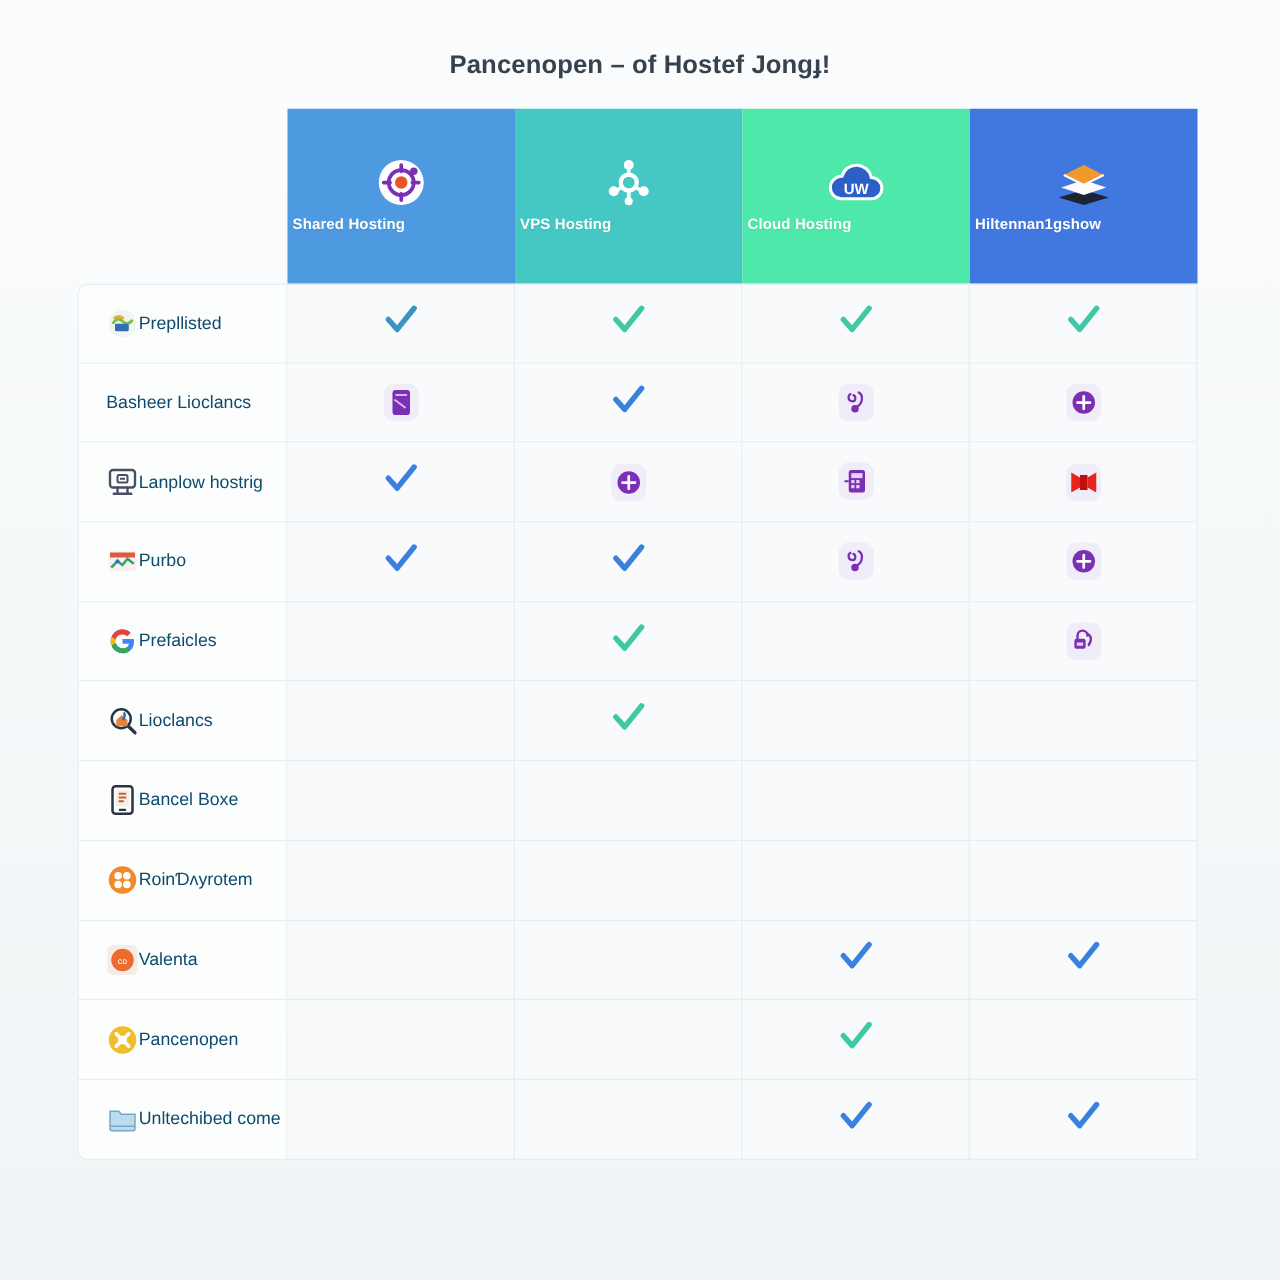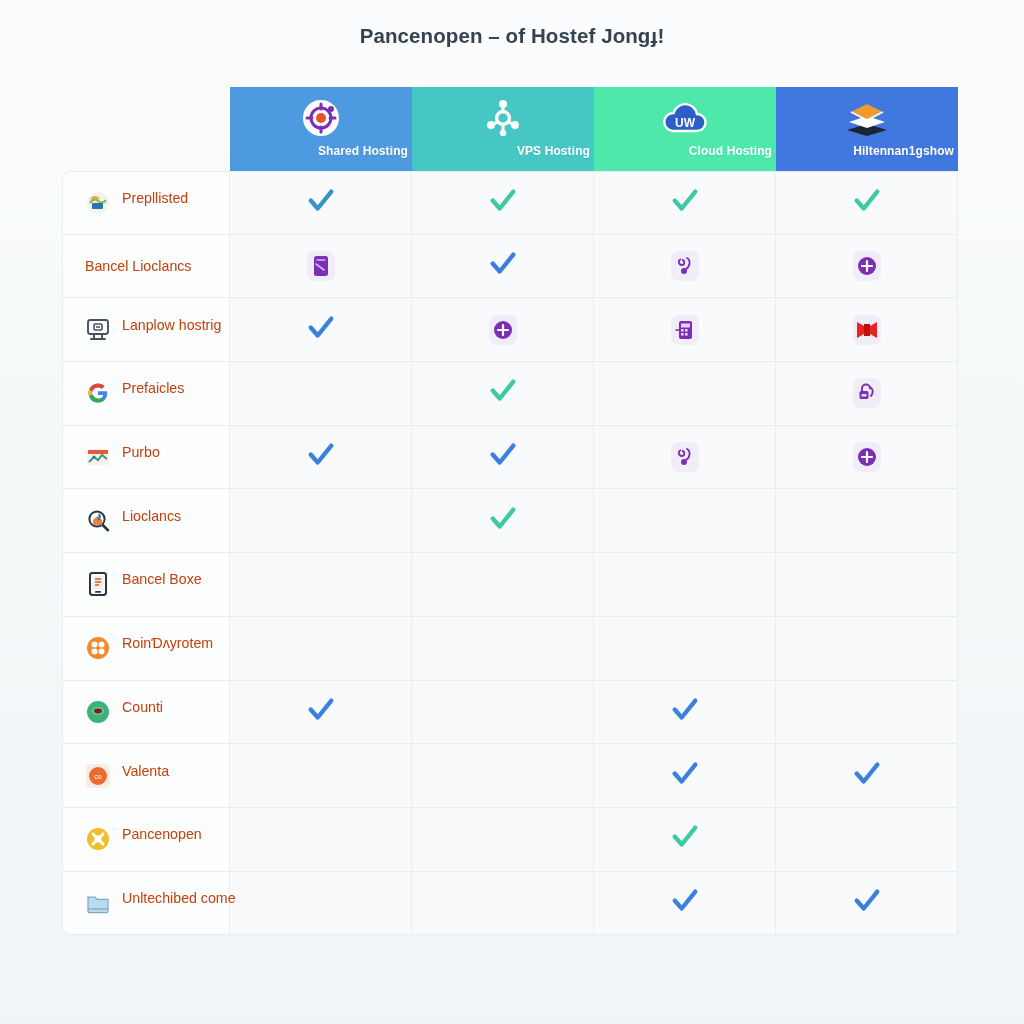--- a/index.html
+++ b/index.html
@@ -11,21 +11,21 @@
   }
   #page {
     position: relative;
     width: 1024px; height: 1024px;
     background: linear-gradient(180deg,#fbfcfd 0%, #f4f8f9 55%, #eff4f6 100%);
   }
 
   
   .page-title {
     position: absolute;
-    left: 0; top: 24px;
+    left: 0; top: 40px;
     width: 1024px;
     text-align: center;
     font-size: 20.5px;
     font-weight: 700;
     letter-spacing: .1px;
     color: #36434f;
   }
 
   
   .table-wrap {
@@ -35,23 +35,23 @@
   }
   .cmp-table {
     width: 100%;
     border-collapse: separate;
     border-spacing: 0;
     table-layout: fixed;
   }
 
   
   thead th {
-    height: 84px;
+    height: 140px;
     vertical-align: middle;
-    text-align: right;
+    text-align: left;
     padding: 6px 4px 10px;
     margin-left: 44px;
   }
   th.corner { background: transparent; width: 168px; }
   th.h-col  { width: 182px; }
 
   .h-icon {
     height: 44px;
     display: flex; align-items: center; justify-content: center;
     margin-bottom: 4px;
@@ -78,22 +78,22 @@
     background: #fcfdfd;
     text-align: left;
     padding-left: 22px;
     border-left: 1px solid #e7edf0;
   }
   tbody tr:first-child td { border-top: 1px solid #e7edf0; }
   tbody tr:first-child td:first-child { border-top-left-radius: 8px; }
   tbody tr:last-child  td:first-child { border-bottom-left-radius: 8px; }
 
   .row-label {
-    display: flex; align-items: flex-start; gap: 11px;
-    font-size: 14.2px; color: #c2410c; white-space: nowrap;
+    display: flex; align-items: center; gap: 0;
+    font-size: 14.2px; color: #0c4a6e; white-space: nowrap;
   }
   .row-ico { width: 26px; height: 26px; flex: 0 0 26px; display:block; }
 
   .cell-mark { display: inline-block; line-height: 0; }
 
   
   svg { display: block; }
 </style>
 </head>
 <body>
@@ -178,21 +178,21 @@
             <td><span class="cell-mark"><svg width="30" height="30" viewBox="0 0 32 32">
                   <path d="M5 15.5 L12.5 24 L27 6" fill="none" stroke="#3ec8a6" stroke-width="4.6" stroke-linecap="round" stroke-linejoin="round"></path>
                 </svg></span></td>
             <td><span class="cell-mark"><svg width="30" height="30" viewBox="0 0 32 32">
                   <path d="M5 15.5 L12.5 24 L27 6" fill="none" stroke="#3ec8a6" stroke-width="4.6" stroke-linecap="round" stroke-linejoin="round"></path>
                 </svg></span></td>
           </tr>
           <tr>
             <td>
               <div class="row-label">
-                <span>Bancel Lioclancs</span>
+                <span>Basheer Lioclancs</span>
               </div>
             </td>
             <td><span class="cell-mark"><span style="display:inline-flex;align-items:center;justify-content:center;width:28px;height:30px;border-radius:8px;background:#f0ecf8;">
                   <svg width="18" height="22" viewBox="0 0 18 22">
                     <rect x="2" y="1" width="14" height="20" rx="2.5" fill="#7b2fb5"></rect>
                     <path d="M5 5 L13 5 M4 9 L12 15" stroke="#d9b8ef" stroke-width="1.6" stroke-linecap="round"></path>
                   </svg>
                 </span></span></td>
             <td><span class="cell-mark"><svg width="30" height="30" viewBox="0 0 32 32">
                   <path d="M5 15.5 L12.5 24 L27 6" fill="none" stroke="#3a80dd" stroke-width="4.6" stroke-linecap="round" stroke-linejoin="round"></path>
@@ -253,20 +253,54 @@
                     <path d="M22 2 L15 6 L15 14 L22 18 Z" fill="#e8241f"></path>
                     <rect x="9" y="4" width="6" height="12" fill="#c1100c"></rect>
                   </svg>
                 </span></span></td>
           </tr>
           <tr>
             <td>
               <div class="row-label">
                 <span class="row-ico">
                   <svg width="26" height="26" viewBox="0 0 26 26">
+                    <rect x="2" y="5" width="22" height="16" rx="2" fill="#f7f0ef"></rect>
+                    <rect x="3" y="6" width="20" height="4" fill="#e05a3d"></rect>
+                    <path d="M4 18 L9 13 L13 16 L17 11 L22 15" stroke="#36a06c" stroke-width="2" fill="none"></path>
+                    <circle cx="9" cy="13" r="1.6" fill="#2f6fb5"></circle>
+                  </svg>
+                </span>
+                <span>Purbo</span>
+              </div>
+            </td>
+            <td><span class="cell-mark"><svg width="30" height="30" viewBox="0 0 32 32">
+                  <path d="M5 15.5 L12.5 24 L27 6" fill="none" stroke="#3a80dd" stroke-width="4.6" stroke-linecap="round" stroke-linejoin="round"></path>
+                </svg></span></td>
+            <td><span class="cell-mark"><svg width="30" height="30" viewBox="0 0 32 32">
+                  <path d="M5 15.5 L12.5 24 L27 6" fill="none" stroke="#3a80dd" stroke-width="4.6" stroke-linecap="round" stroke-linejoin="round"></path>
+                </svg></span></td>
+            <td><span class="cell-mark"><span style="display:inline-flex;align-items:center;justify-content:center;width:28px;height:30px;border-radius:8px;background:#f0ecf8;">
+                  <svg width="22" height="22" viewBox="0 0 22 22">
+                    <path d="M7 4 c-3 1 -3 6 1 6 c3 0 3 -5 0 -5" fill="none" stroke="#7b2fb5" stroke-width="1.8"></path>
+                    <path d="M13 3 c4 2 3 9 -1 11" fill="none" stroke="#7b2fb5" stroke-width="1.8" stroke-linecap="round"></path>
+                    <circle cx="10" cy="16" r="3" fill="#7b2fb5"></circle>
+                  </svg>
+                </span></span></td>
+            <td><span class="cell-mark"><span style="display:inline-flex;align-items:center;justify-content:center;width:28px;height:30px;border-radius:8px;background:#f0ecf8;">
+                  <svg width="20" height="20" viewBox="0 0 20 20">
+                    <circle cx="10" cy="10" r="9" fill="#7b2fb5"></circle>
+                    <path d="M10 5 v10 M5 10 h10" stroke="#fff" stroke-width="2.2" stroke-linecap="round"></path>
+                  </svg>
+                </span></span></td>
+          </tr>
+          <tr>
+            <td>
+              <div class="row-label">
+                <span class="row-ico">
+                  <svg width="26" height="26" viewBox="0 0 26 26">
                     <circle cx="13" cy="13" r="11" fill="#fff"></circle>
                     <path d="M13 11.2 v3.7 h5.2 a5.3 5.3 0 0 1-5.2 3.9 5.8 5.8 0 1 1 3.8-10.2l2.7-2.7A9.6 9.6 0 1 0 13 22.6c5.5 0 9.2-3.9 9.2-9.3 0-.7-.1-1.4-.2-2.1z" fill="#4285f4"></path>
                     <path d="M4.2 9.3l3.2 2.3A5.8 5.8 0 0 1 13 7.6a5.7 5.7 0 0 1 3.8 1.4l2.7-2.7A9.6 9.6 0 0 0 4.2 9.3z" fill="#ea4335"></path>
                     <path d="M13 22.6a9.5 9.5 0 0 0 6.4-2.4l-3-2.5a5.7 5.7 0 0 1-8.6-3l-3.2 2.5A9.6 9.6 0 0 0 13 22.6z" fill="#34a853"></path>
                     <path d="M4.2 9.3A9.6 9.6 0 0 0 3.4 13c0 1.3.2 2.5.6 3.6l3.2-2.5a5.8 5.8 0 0 1 0-2.5z" fill="#fbbc05"></path>
                   </svg>
                 </span>
                 <span>Prefaicles</span>
               </div>
             </td>
@@ -282,54 +316,20 @@
                     <rect x="3.5" y="9" width="9" height="8" rx="1.6" fill="#7b2fb5"></rect>
                     <rect x="5.5" y="12" width="5" height="2.6" fill="#e5d2f4"></rect>
                   </svg>
                 </span></span></td>
           </tr>
           <tr>
             <td>
               <div class="row-label">
                 <span class="row-ico">
                   <svg width="26" height="26" viewBox="0 0 26 26">
-                    <rect x="2" y="5" width="22" height="16" rx="2" fill="#f7f0ef"></rect>
-                    <rect x="3" y="6" width="20" height="4" fill="#e05a3d"></rect>
-                    <path d="M4 18 L9 13 L13 16 L17 11 L22 15" stroke="#36a06c" stroke-width="2" fill="none"></path>
-                    <circle cx="9" cy="13" r="1.6" fill="#2f6fb5"></circle>
-                  </svg>
-                </span>
-                <span>Purbo</span>
-              </div>
-            </td>
-            <td><span class="cell-mark"><svg width="30" height="30" viewBox="0 0 32 32">
-                  <path d="M5 15.5 L12.5 24 L27 6" fill="none" stroke="#3a80dd" stroke-width="4.6" stroke-linecap="round" stroke-linejoin="round"></path>
-                </svg></span></td>
-            <td><span class="cell-mark"><svg width="30" height="30" viewBox="0 0 32 32">
-                  <path d="M5 15.5 L12.5 24 L27 6" fill="none" stroke="#3a80dd" stroke-width="4.6" stroke-linecap="round" stroke-linejoin="round"></path>
-                </svg></span></td>
-            <td><span class="cell-mark"><span style="display:inline-flex;align-items:center;justify-content:center;width:28px;height:30px;border-radius:8px;background:#f0ecf8;">
-                  <svg width="22" height="22" viewBox="0 0 22 22">
-                    <path d="M7 4 c-3 1 -3 6 1 6 c3 0 3 -5 0 -5" fill="none" stroke="#7b2fb5" stroke-width="1.8"></path>
-                    <path d="M13 3 c4 2 3 9 -1 11" fill="none" stroke="#7b2fb5" stroke-width="1.8" stroke-linecap="round"></path>
-                    <circle cx="10" cy="16" r="3" fill="#7b2fb5"></circle>
-                  </svg>
-                </span></span></td>
-            <td><span class="cell-mark"><span style="display:inline-flex;align-items:center;justify-content:center;width:28px;height:30px;border-radius:8px;background:#f0ecf8;">
-                  <svg width="20" height="20" viewBox="0 0 20 20">
-                    <circle cx="10" cy="10" r="9" fill="#7b2fb5"></circle>
-                    <path d="M10 5 v10 M5 10 h10" stroke="#fff" stroke-width="2.2" stroke-linecap="round"></path>
-                  </svg>
-                </span></span></td>
-          </tr>
-          <tr>
-            <td>
-              <div class="row-label">
-                <span class="row-ico">
-                  <svg width="26" height="26" viewBox="0 0 26 26">
                     <circle cx="12" cy="11" r="7.6" fill="none" stroke="#2b3445" stroke-width="2"></circle>
                     <path d="M17.5 16.8 L23 22.2" stroke="#2b3445" stroke-width="2.6" stroke-linecap="round"></path>
                     <path d="M8 12 l4.5-4 4.5 4 v5 h-9z" fill="#e8843c"></path>
                     <path d="M14 6 q2 3 -1 6" stroke="#2f6fb5" stroke-width="2" fill="none"></path>
                   </svg>
                 </span>
                 <span>Lioclancs</span>
               </div>
             </td>
             <td></td>
@@ -376,42 +376,20 @@
             <td></td>
             <td></td>
             <td></td>
             <td></td>
           </tr>
           <tr>
             <td>
               <div class="row-label">
                 <span class="row-ico">
                   <svg width="26" height="26" viewBox="0 0 26 26">
-                    <circle cx="13" cy="13" r="11" fill="#3cb179"></circle>
-                    <ellipse cx="13" cy="12" rx="6" ry="4" fill="#6ecb9c"></ellipse>
-                    <ellipse cx="13" cy="12" rx="4" ry="2.4" fill="#7e1f1a"></ellipse>
-                  </svg>
-                </span>
-                <span>Counti</span>
-              </div>
-            </td>
-            <td><span class="cell-mark"><svg width="30" height="30" viewBox="0 0 32 32">
-                  <path d="M5 15.5 L12.5 24 L27 6" fill="none" stroke="#3a80dd" stroke-width="4.6" stroke-linecap="round" stroke-linejoin="round"></path>
-                </svg></span></td>
-            <td></td>
-            <td><span class="cell-mark"><svg width="30" height="30" viewBox="0 0 32 32">
-                  <path d="M5 15.5 L12.5 24 L27 6" fill="none" stroke="#3a80dd" stroke-width="4.6" stroke-linecap="round" stroke-linejoin="round"></path>
-                </svg></span></td>
-            <td></td>
-          </tr>
-          <tr>
-            <td>
-              <div class="row-label">
-                <span class="row-ico">
-                  <svg width="26" height="26" viewBox="0 0 26 26">
                     <rect x="1" y="1" width="24" height="24" rx="5" fill="#f6ece6"></rect>
                     <circle cx="13" cy="13" r="9" fill="#ed6b2e"></circle>
                     <text x="13" y="16" font-size="7" fill="#fff" text-anchor="middle" font-family="Liberation Sans, sans-serif">co</text>
                   </svg>
                 </span>
                 <span>Valenta</span>
               </div>
             </td>
             <td></td>
             <td></td>

